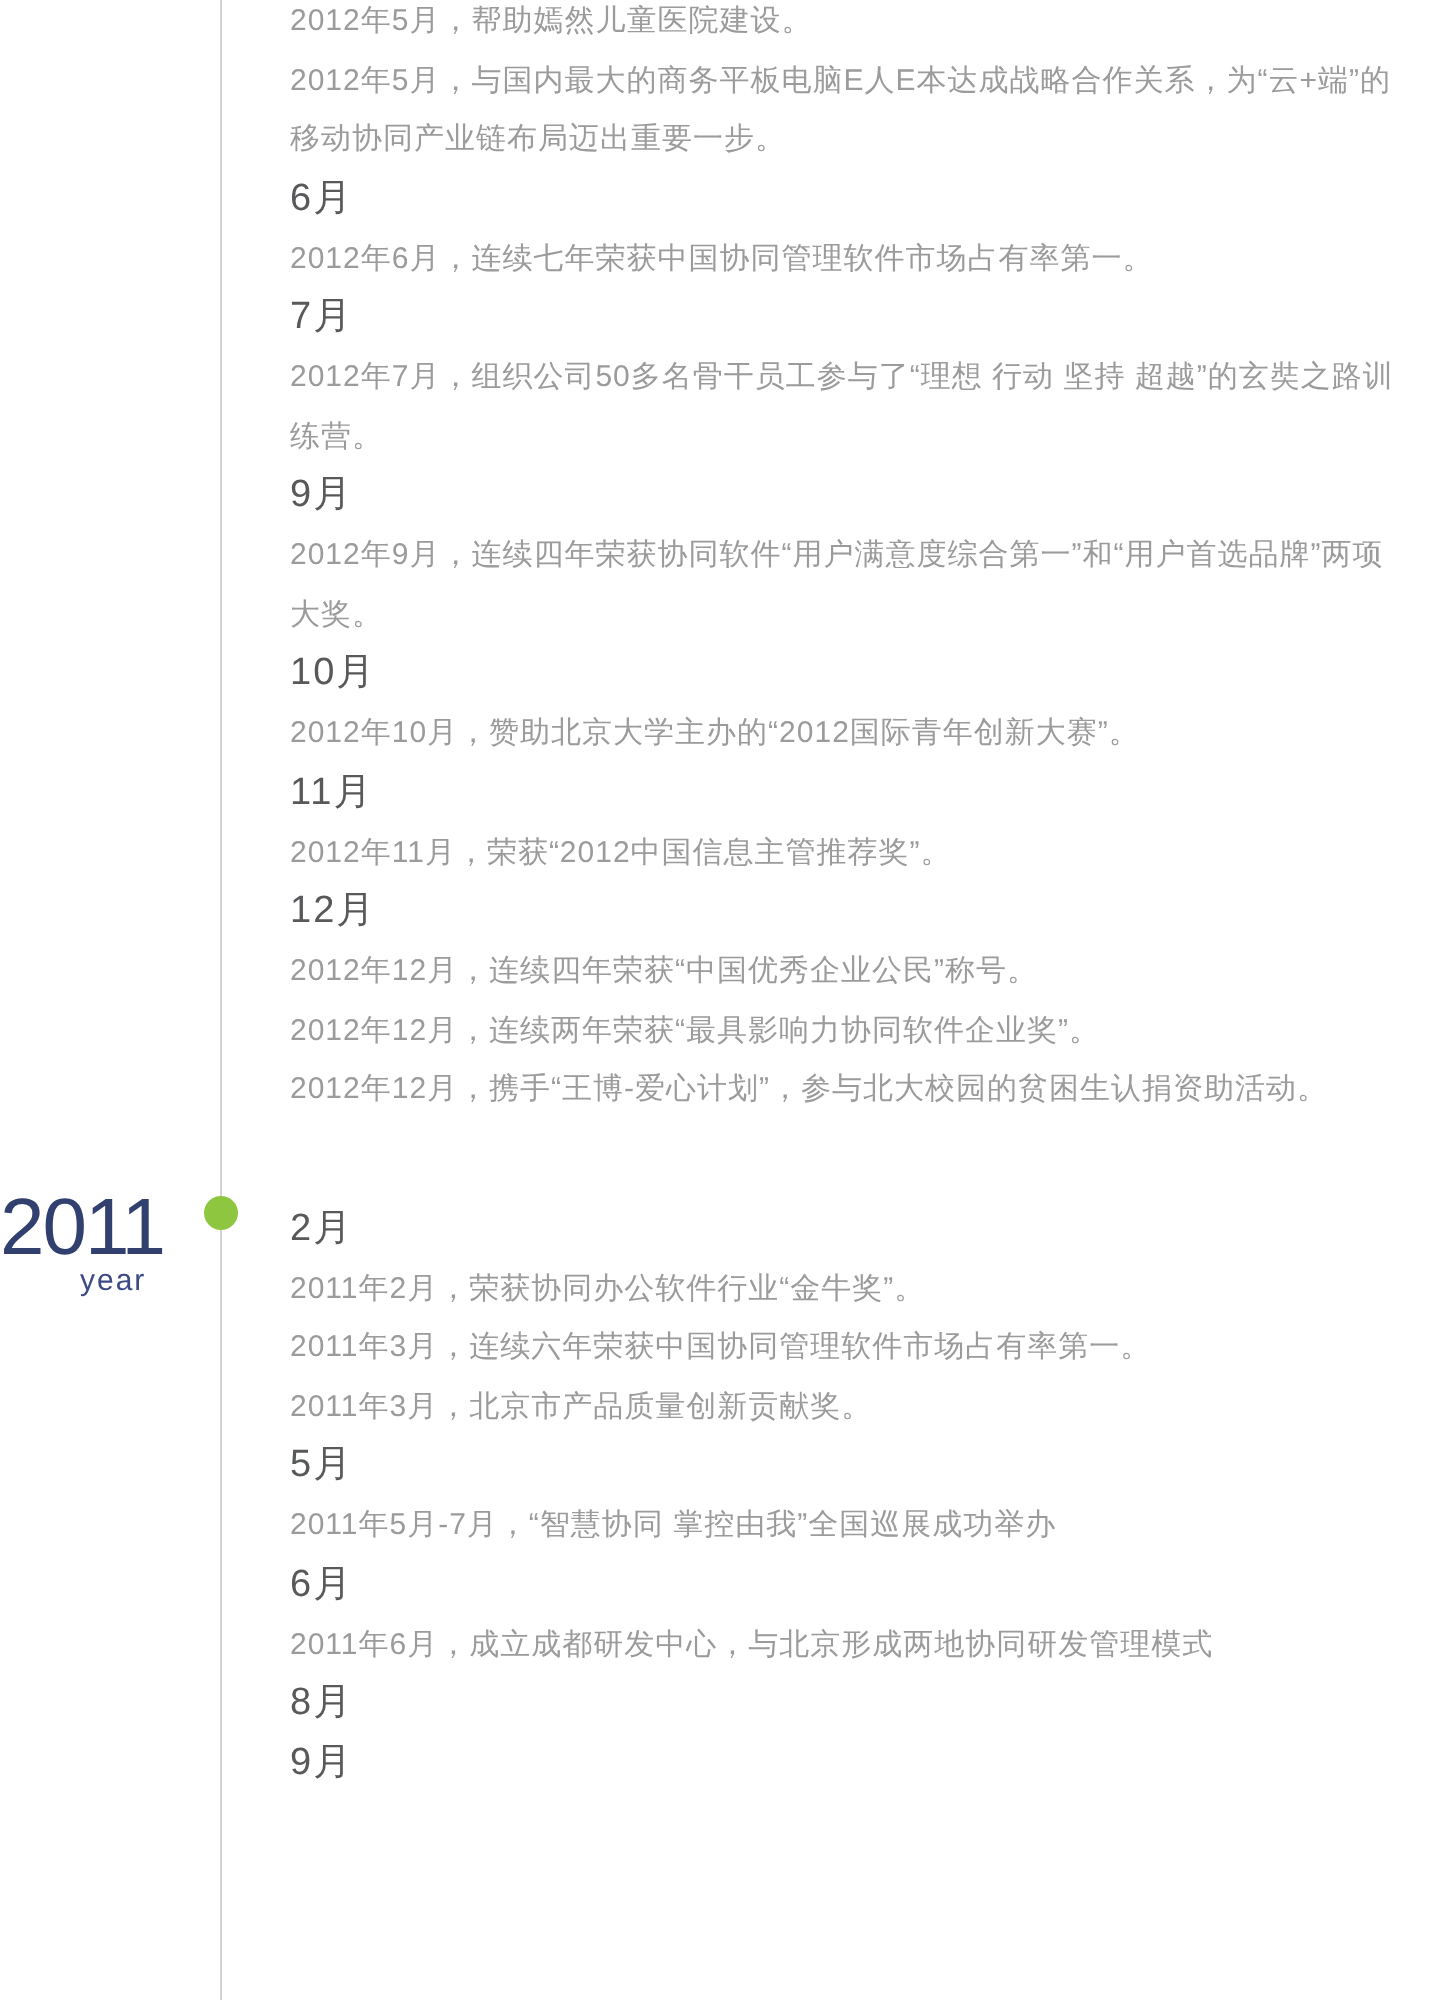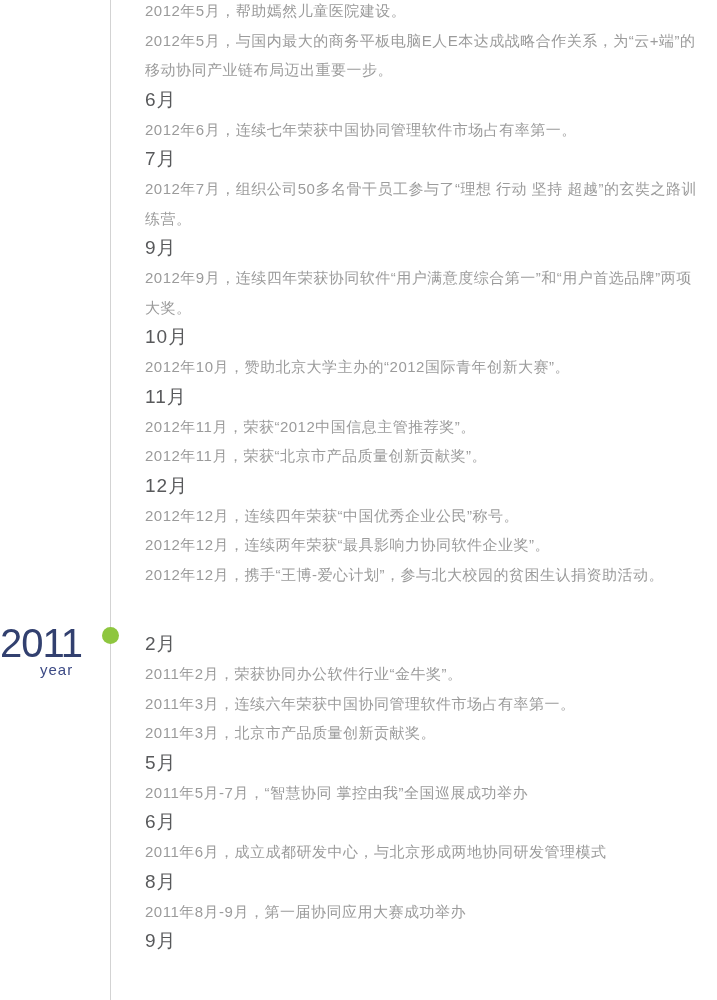--- a/index.html
+++ b/index.html
@@ -87,21 +87,20 @@
           <h2 class="month-heading">6月</h2>
           <p class="event-item">2012年6月，连续七年荣获中国协同管理软件市场占有率第一。</p>
           <h2 class="month-heading">7月</h2>
           <p class="event-item">2012年7月，组织公司50多名骨干员工参与了“理想 行动 坚持 超越”的玄奘之路训练营。</p>
           <h2 class="month-heading">9月</h2>
           <p class="event-item">2012年9月，连续四年荣获协同软件“用户满意度综合第一”和“用户首选品牌”两项大奖。</p>
           <h2 class="month-heading">10月</h2>
           <p class="event-item">2012年10月，赞助北京大学主办的“2012国际青年创新大赛”。</p>
           <h2 class="month-heading">11月</h2>
           <p class="event-item">2012年11月，荣获“2012中国信息主管推荐奖”。</p>
-          <p class="event-item">2012年11月，荣获“北京市产品质量创新贡献奖”。</p>
           <h2 class="month-heading">12月</h2>
           <p class="event-item">2012年12月，连续四年荣获“中国优秀企业公民”称号。</p>
           <p class="event-item">2012年12月，连续两年荣获“最具影响力协同软件企业奖”。</p>
           <p class="event-item">2012年12月，携手“王博-爱心计划”，参与北大校园的贫困生认捐资助活动。</p>
         </div>
   </div>
       <div class="section">
     <div class="year-marker">
       <span class="year-number">2011</span>
       <span class="year-unit-label">year</span>
@@ -110,18 +109,17 @@
     <div class="event-list">
           <h2 class="month-heading">2月</h2>
           <p class="event-item">2011年2月，荣获协同办公软件行业“金牛奖”。</p>
           <p class="event-item">2011年3月，连续六年荣获中国协同管理软件市场占有率第一。</p>
           <p class="event-item">2011年3月，北京市产品质量创新贡献奖。</p>
           <h2 class="month-heading">5月</h2>
           <p class="event-item">2011年5月-7月，“智慧协同 掌控由我”全国巡展成功举办</p>
           <h2 class="month-heading">6月</h2>
           <p class="event-item">2011年6月，成立成都研发中心，与北京形成两地协同研发管理模式</p>
           <h2 class="month-heading">8月</h2>
-          <p class="event-item">2011年8月-9月，第一届协同应用大赛成功举办</p>
           <h2 class="month-heading">9月</h2>
         </div>
   </div>
     </div>
 </div>
 
 </body></html>

